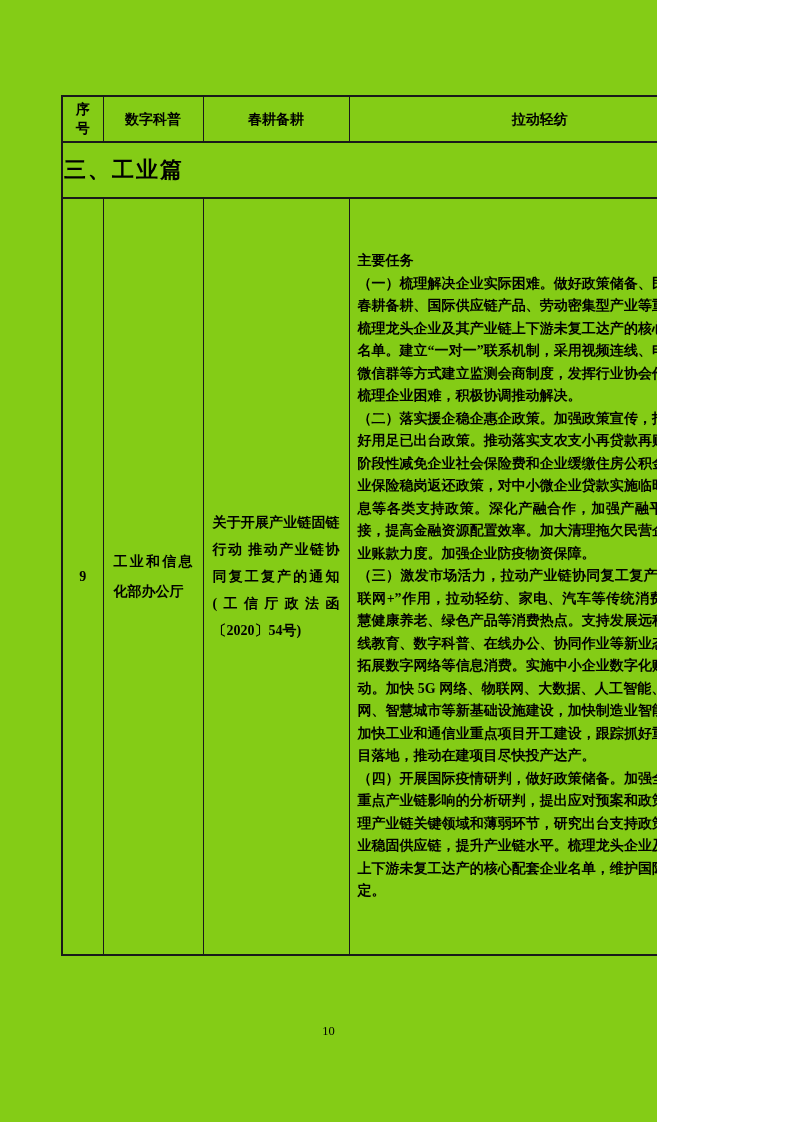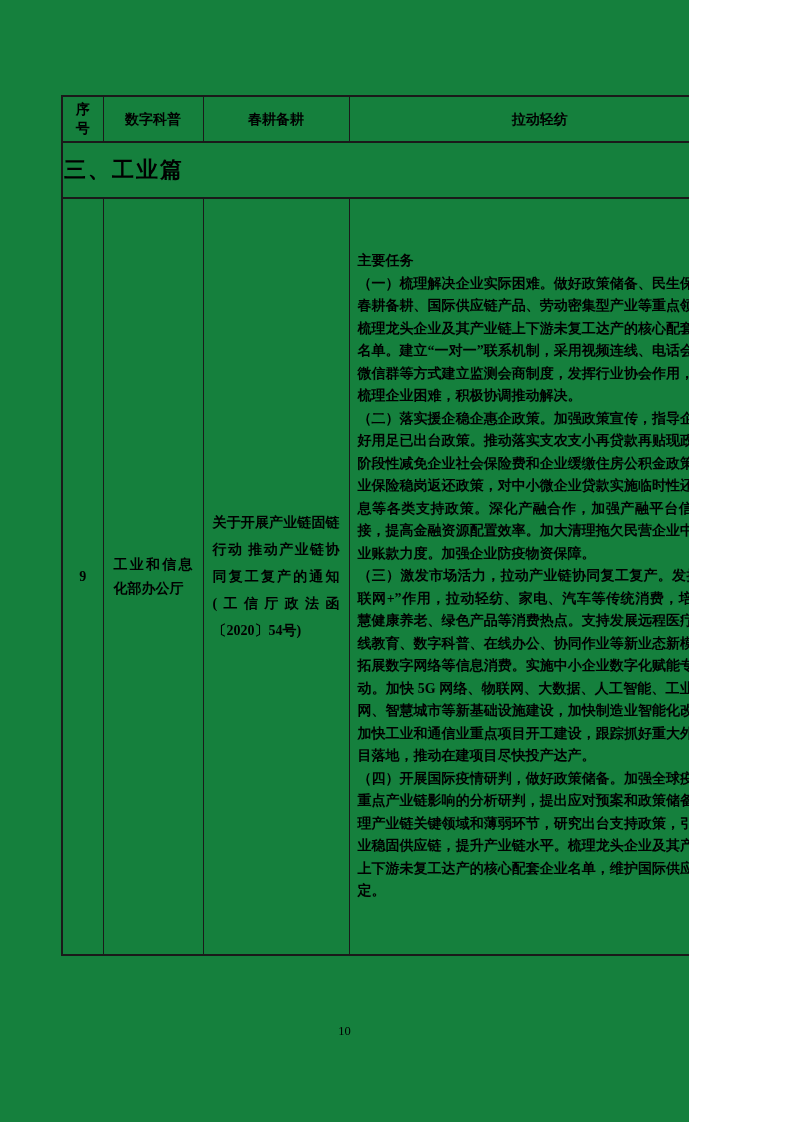--- a/index.html
+++ b/index.html
@@ -5,25 +5,24 @@
 <style>
   html, body {
     margin: 0;
     padding: 0;
     background: #ffffff;
   }
   .page {
     position: relative;
     width: 657px;
     height: 1122px;
-    background: #15803d;
+    background: #84cc16;
     color: #000000;
     font-family: "Liberation Serif", "DejaVu Serif", serif;
     overflow: hidden;
-    padding-left: 32px;
   }
   table.doc-table {
     position: absolute;
     left: 61px;
     top: 95px;
     width: 669px;
     border-collapse: collapse;
     table-layout: fixed;
     border: 2px solid #1a1a1a;
   }
@@ -57,21 +56,21 @@
     vertical-align: middle;
     font-size: 14px;
   }
   .serial-cell {
     text-align: center;
   }
   .agency-cell {
     text-align: justify;
     text-justify: inter-ideograph;
     padding: 0 10px;
-    line-height: 24px;
+    line-height: 30px;
   }
   .doc-cell {
     text-align: justify;
     text-justify: inter-ideograph;
     padding: 0 9px;
     line-height: 27px;
   }
   .content-cell {
     text-align: justify;
     text-justify: inter-ideograph;

